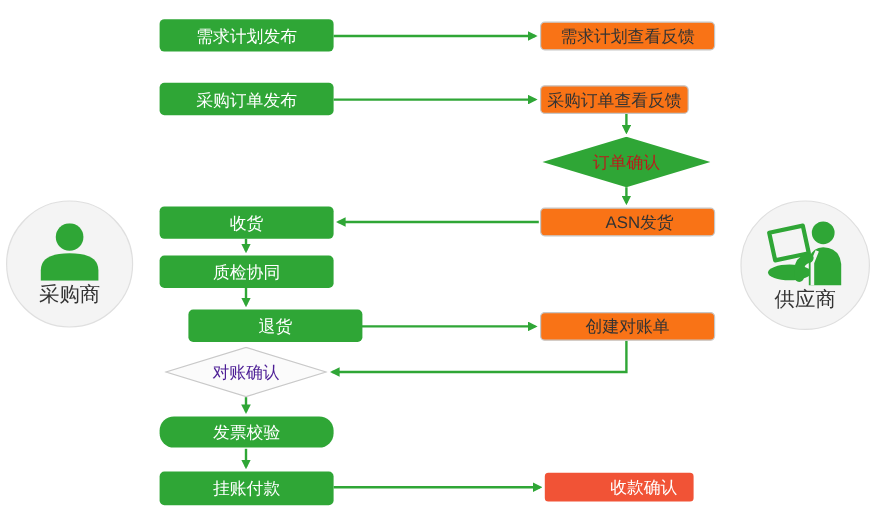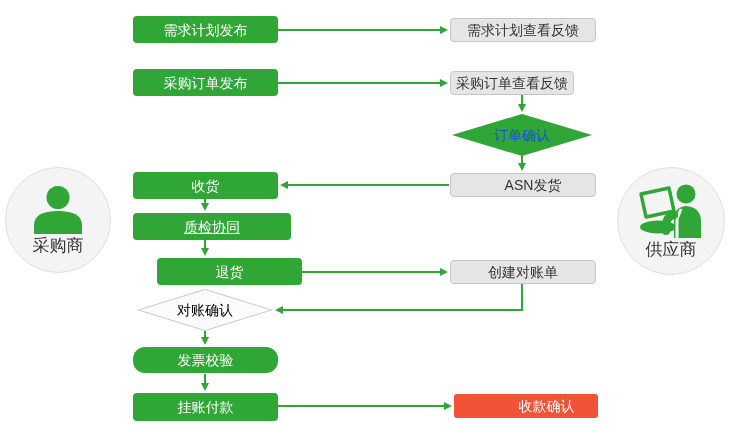--- a/index.html
+++ b/index.html
@@ -10,47 +10,47 @@
     font-family:"Liberation Sans","DejaVu Sans",sans-serif;
     overflow:hidden;
   }
   #arrow-layer{position:absolute;left:0;top:0;z-index:0;pointer-events:none;}
   .box{
     position:absolute;z-index:1;box-sizing:border-box;
     display:flex;align-items:center;justify-content:center;
     font-size:14px;line-height:1;white-space:nowrap;
   }
   .g{background:#2FA636;color:#ffffff;border-radius:4px;}
-  .w{background:#e5e5e5;border:1px solid #C6C6C6;color:#333333;border-radius:4px;}
+  .w{background:#f97316;border:1px solid #C6C6C6;color:#333333;border-radius:4px;}
   .r{background:#F15336;color:#ffffff;border-radius:3px;}
   .diamond{
     position:absolute;z-index:1;
     display:flex;align-items:center;justify-content:center;
     font-size:14px;line-height:1;white-space:nowrap;
   }
   .dshape{position:absolute;left:0;top:0;width:100%;height:100%;}
   .dlabel{position:relative;z-index:2;}
-  .d-green .dlabel{color:#1d4ed8;}
-  .d-white .dlabel{color:#000000;}
+  .d-green .dlabel{color:#b91c1c;}
+  .d-white .dlabel{color:#4c1d95;}
 
   
   #n-demand-publish   {left:133px;top:16px;width:145px;height:27px;}
   #n-demand-feedback  {left:450px;top:18px;width:146px;height:24px;}
   #n-po-publish       {left:133px;top:69px;width:145px;height:27px;}
   #n-po-feedback      {left:450px;top:71px;width:124px;height:24px;}
   #n-order-confirm    {left:452px;top:114px;width:140px;height:42px;}
   #n-receive          {left:133px;top:172px;width:145px;height:27px;}
   #n-asn-ship         {left:450px;top:173px;width:146px;height:24px;padding-left:20px;}
-  #n-quality          {left:133px;top:213px;width:158px;height:27px;text-decoration:underline;}
+  #n-quality          {left:133px;top:213px;width:145px;height:27px;}
   #n-return           {left:133px;top:258px;width:145px;height:27px;margin-left:24px;}
   #n-create-statement {left:450px;top:260px;width:146px;height:24px;}
   #n-recon-confirm    {left:137px;top:289px;width:136px;height:42px;}
   #n-invoice          {left:133px;top:347px;width:145px;height:26px;border-radius:12px;}
   #n-payment          {left:133px;top:393px;width:145px;height:28px;}
-  #n-receipt-confirm  {left:454px;top:394px;width:144px;height:24px;padding-left:41px;}
+  #n-receipt-confirm  {left:454px;top:394px;width:124px;height:24px;padding-left:41px;}
 
   
   .actor{
     position:absolute;z-index:1;box-sizing:border-box;border-radius:50%;
     background:#F4F4F4;border:1px solid #DFDFDF;
     display:flex;flex-direction:column;align-items:center;justify-content:center;
   }
   #actor-buyer{left:5px;top:167px;width:106px;height:106px;}
   #actor-supplier{left:617px;top:167px;width:108px;height:108px;}
   .actor-label{font-size:17px;color:#333333;margin-top:3px;line-height:1;}

